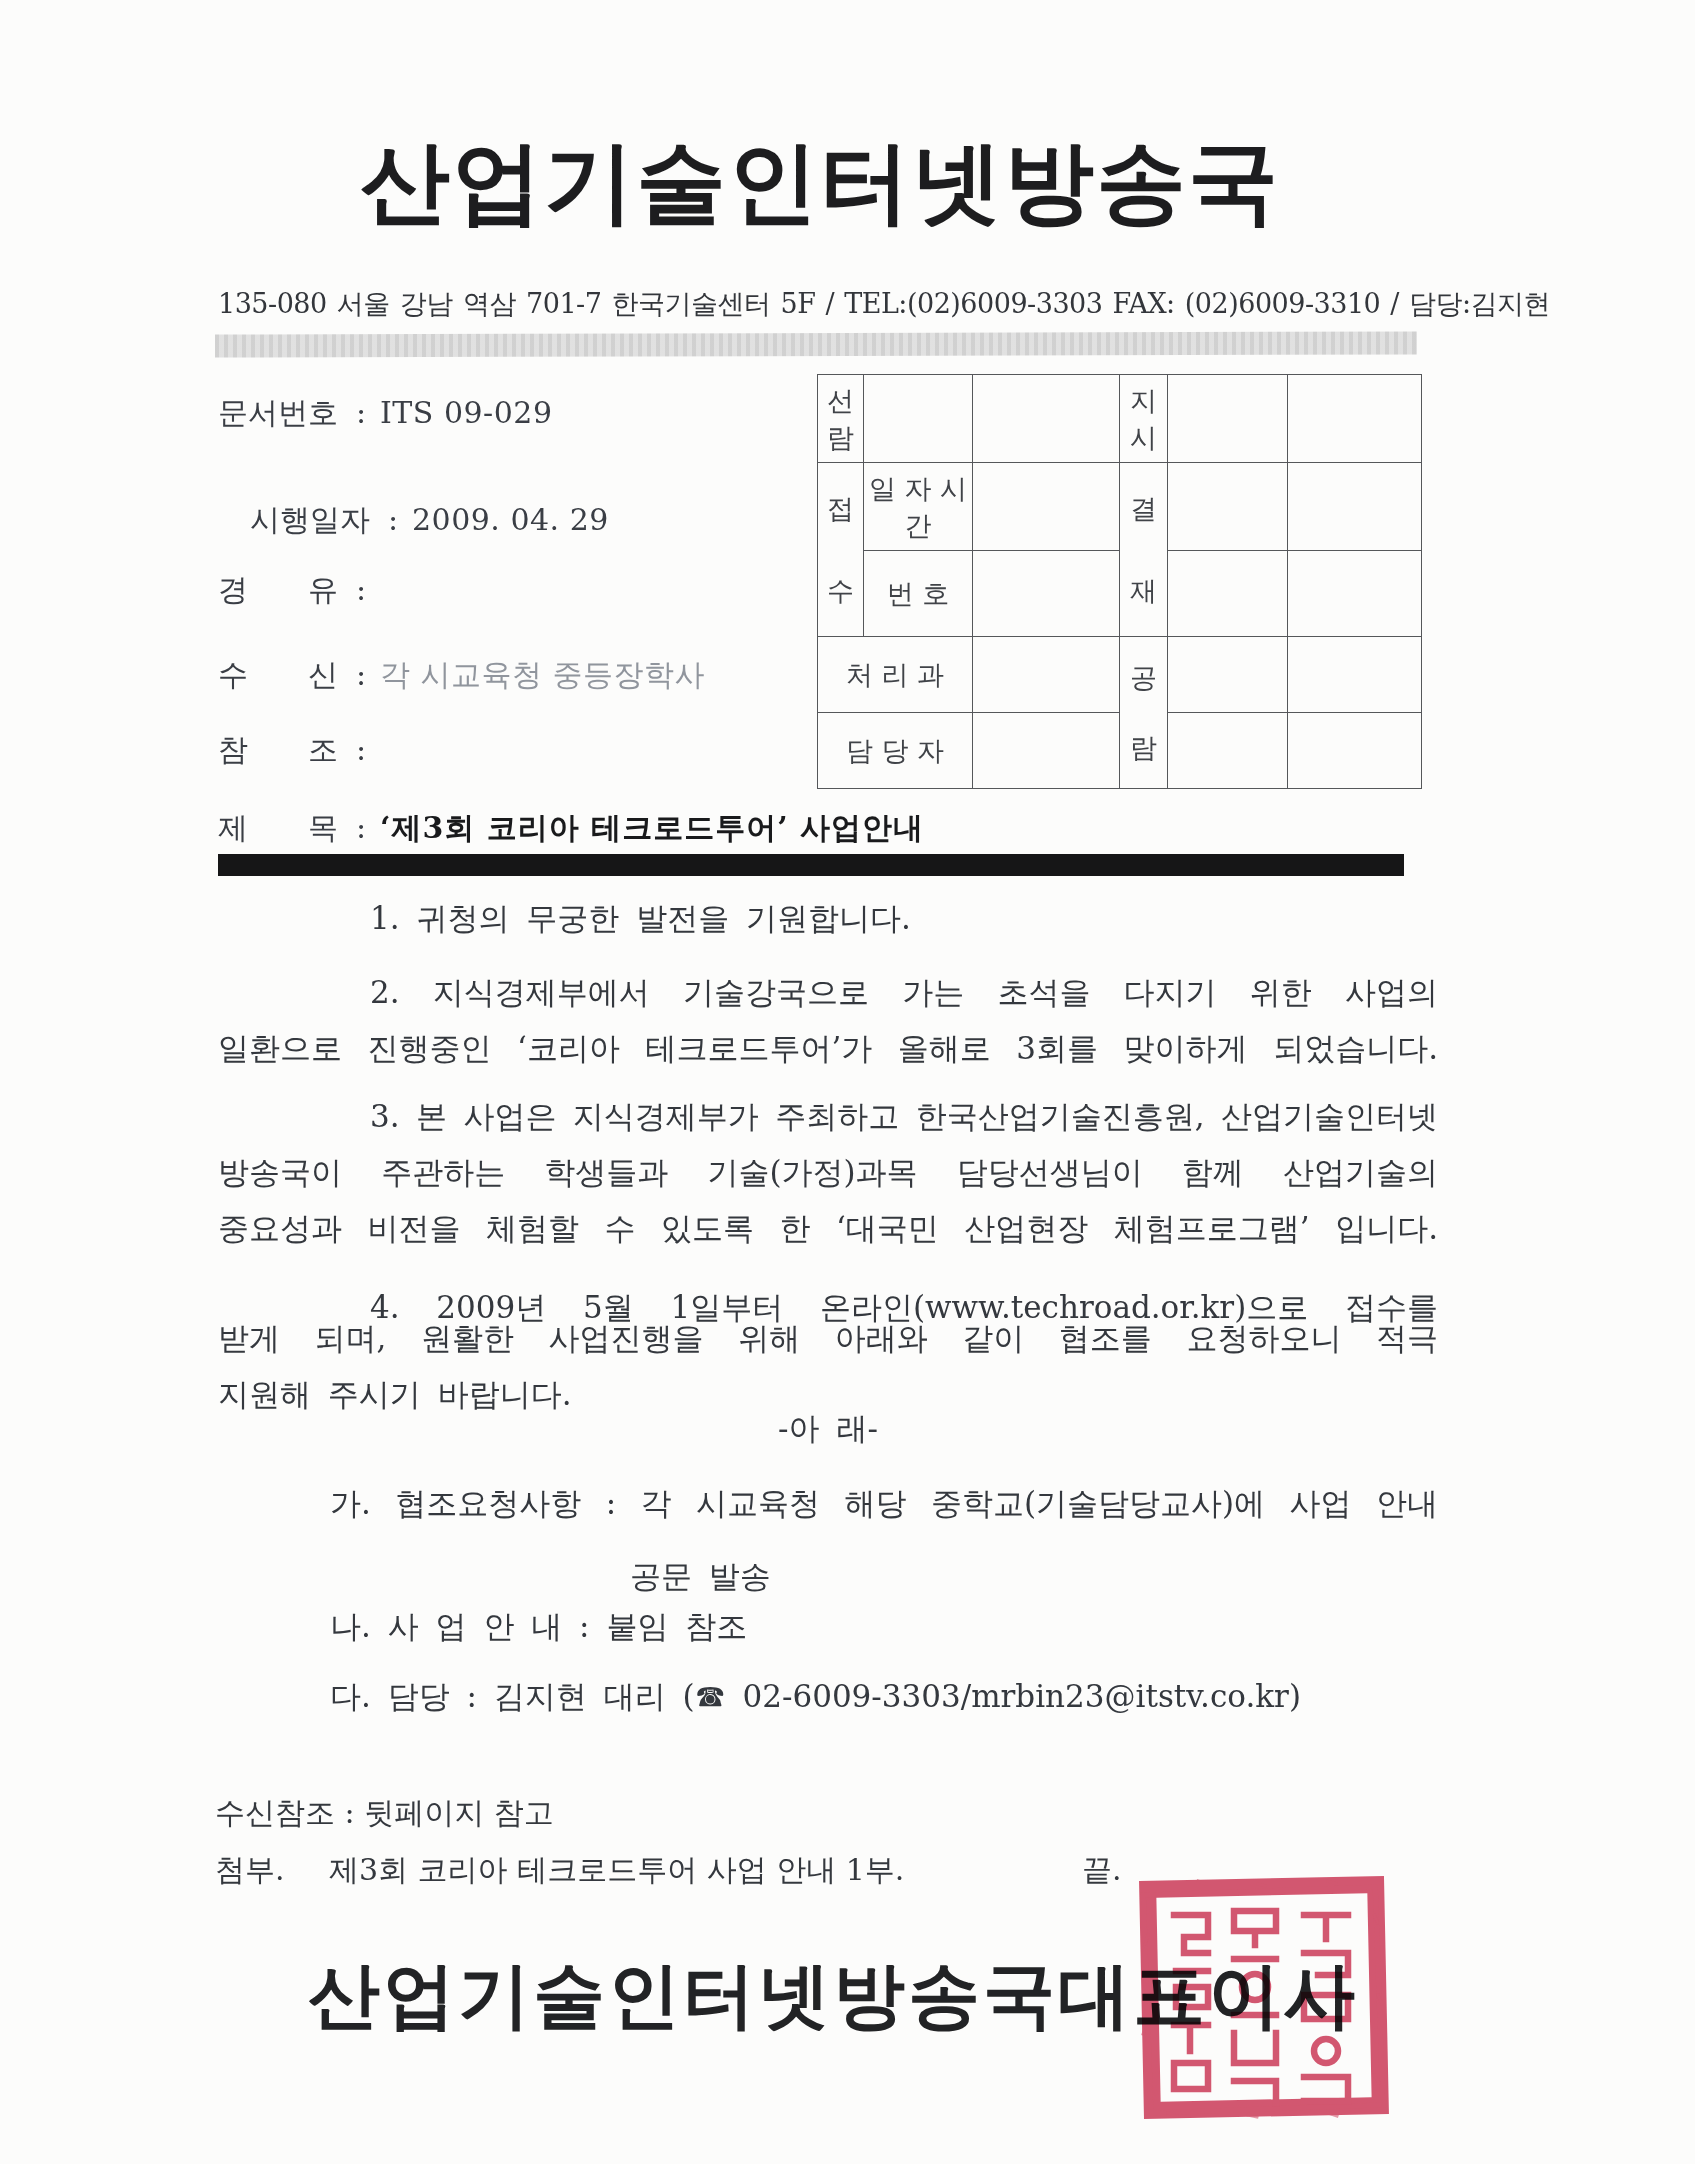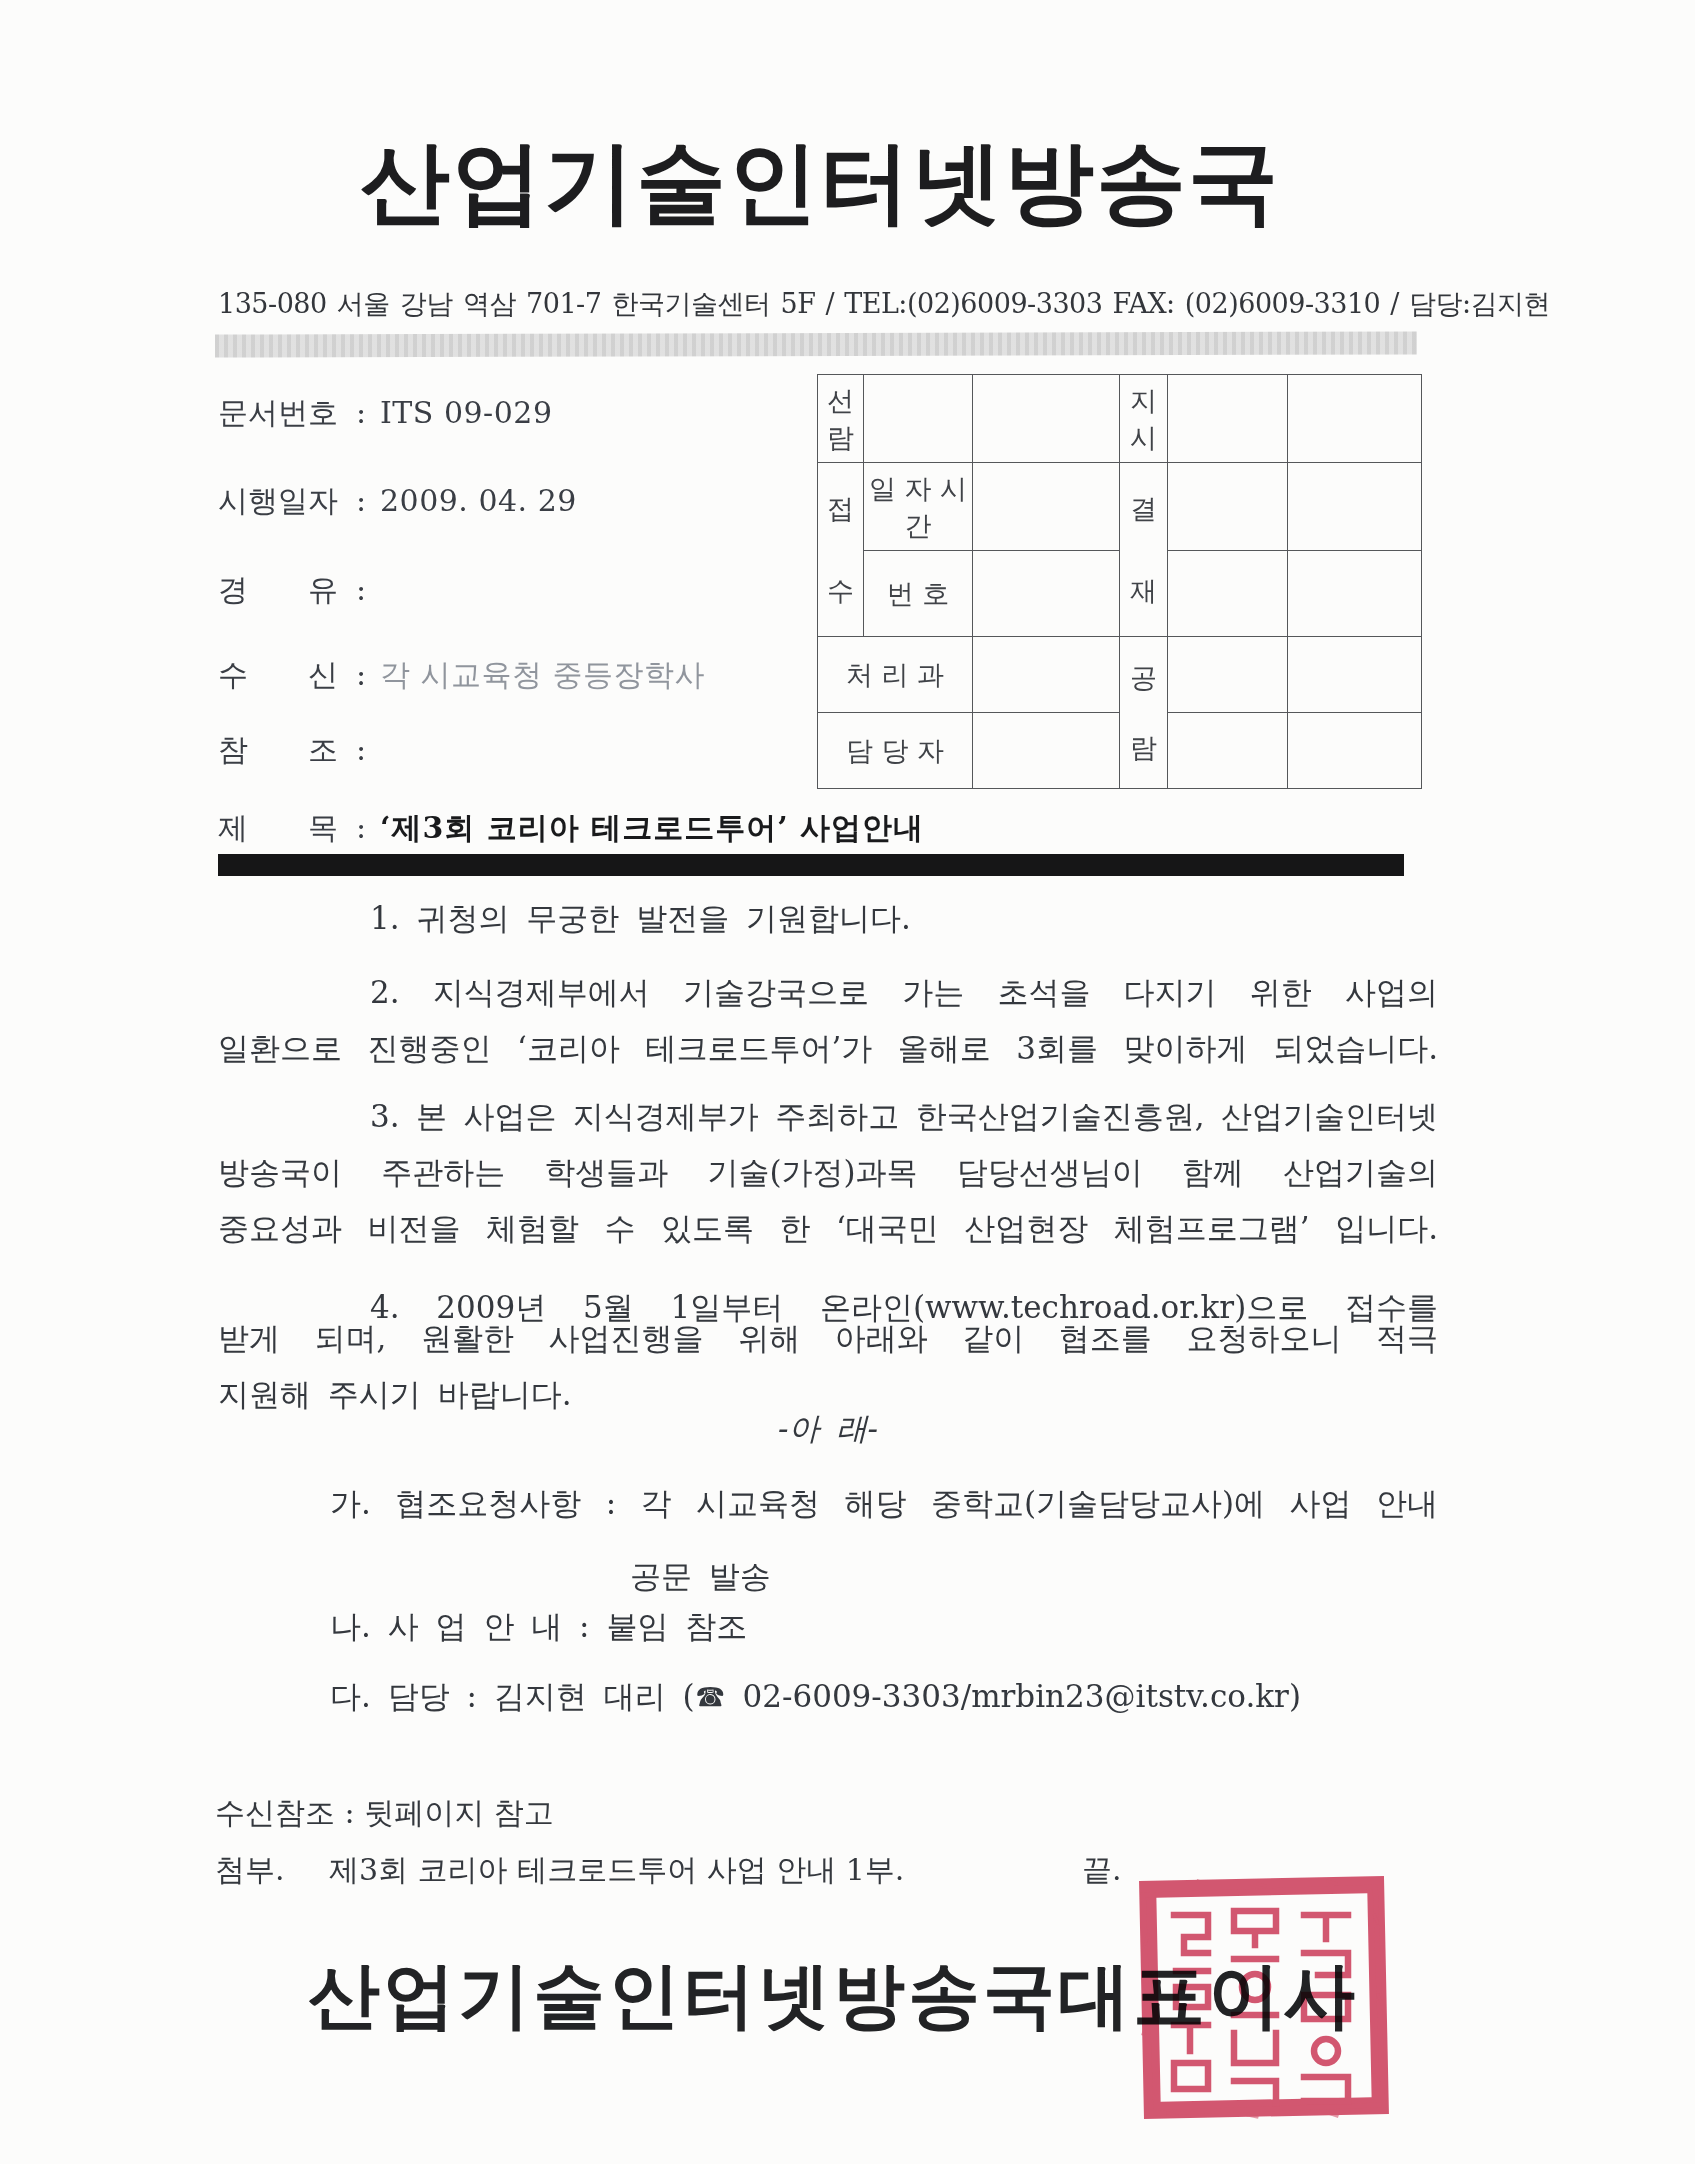--- a/index.html
+++ b/index.html
@@ -64,21 +64,21 @@
 
 <div class="page">
 
   <div class="doc-title">산업기술인터넷방송국</div>
   <div class="address-line">135-080 서울 강남 역삼 701-7 한국기술센터 5F / TEL:(02)6009-3303   FAX: (02)6009-3310 / 담당:김지현</div>
   <div class="halftone-bar"></div>
 
   <div class="field-row" style="top:393px;">
     <span class="flabel">문서번호</span><span class="fcolon">:</span><span class="fvalue">ITS 09-029</span>
   </div>
-  <div class="field-row" style="top:481px;">
+  <div class="field-row" style="top:500px;margin-left:32px;">
     <span class="flabel">시행일자</span><span class="fcolon">:</span><span class="fvalue">2009. 04. 29</span>
   </div>
   <div class="field-row" style="top:570px;">
     <span class="flabel">경　　유</span><span class="fcolon">:</span><span class="fvalue"></span>
   </div>
   <div class="field-row" style="top:655px;">
     <span class="flabel">수　　신</span><span class="fcolon">:</span><span class="fvalue faded">각 시교육청 중등장학사</span>
   </div>
   <div class="field-row" style="top:730px;">
     <span class="flabel">참　　조</span><span class="fcolon">:</span><span class="fvalue"></span>
@@ -139,21 +139,21 @@
 
   <div class="bline" style="left:370px; top:898px;">1. 귀청의 무궁한 발전을 기원합니다.</div>
   <div class="bline just" style="left:370px; top:972px; width:1068px;">2. 지식경제부에서 기술강국으로 가는 초석을 다지기 위한 사업의</div>
   <div class="bline just" style="left:218px; top:1028px; width:1220px;">일환으로 진행중인 ‘코리아 테크로드투어’가 올해로 3회를 맞이하게 되었습니다.</div>
   <div class="bline just" style="left:370px; top:1096px; width:1068px;">3. 본 사업은 지식경제부가 주최하고 한국산업기술진흥원, 산업기술인터넷</div>
   <div class="bline just" style="left:218px; top:1152px; width:1220px;">방송국이 주관하는 학생들과 기술(가정)과목 담당선생님이 함께 산업기술의</div>
   <div class="bline just" style="left:218px; top:1208px; width:1220px;">중요성과 비전을 체험할 수 있도록 한 ‘대국민 산업현장 체험프로그램’ 입니다.</div>
   <div class="bline just" style="left:370px; top:1262px; width:1068px;margin-top:25px;">4. 2009년 5월 1일부터 온라인(www.techroad.or.kr)으로 접수를</div>
   <div class="bline" style="left:218px; top:1374px;">지원해 주시기 바랍니다.</div>
   <div class="bline just" style="left:218px; top:1318px; width:1220px;">받게 되며, 원활한 사업진행을 위해 아래와 같이 협조를 요청하오니 적극</div>
-  <div class="bline center" style="left:218px; top:1408px; width:1220px;font-style:italic;">-아   래-</div>
+  <div class="bline center" style="left:218px; top:1408px; width:1220px;">-아   래-</div>
   <div class="bline just" style="left:330px; top:1483px; width:1108px;">가. 협조요청사항 : 각 시교육청 해당 중학교(기술담당교사)에 사업 안내</div>
   <div class="bline" style="left:630px; top:1556px;">공문 발송</div>
   <div class="bline" style="left:330px; top:1606px;">나. 사 업 안 내 : 붙임 참조</div>
   <div class="bline" style="left:330px; top:1676px;">다. 담당 : 김지현 대리 (☎ 02-6009-3303/mrbin23@itstv.co.kr)</div>
 
   <div class="fline" style="left:215px; top:1793px;">수신참조 : 뒷페이지 참고</div>
   <div class="fline" style="left:215px; top:1850px;">첨부.</div>
   <div class="fline" style="left:329px; top:1850px;">제3회 코리아 테크로드투어 사업 안내 1부.</div>
   <div class="fline" style="left:1082px; top:1850px;">끝.</div>
 

